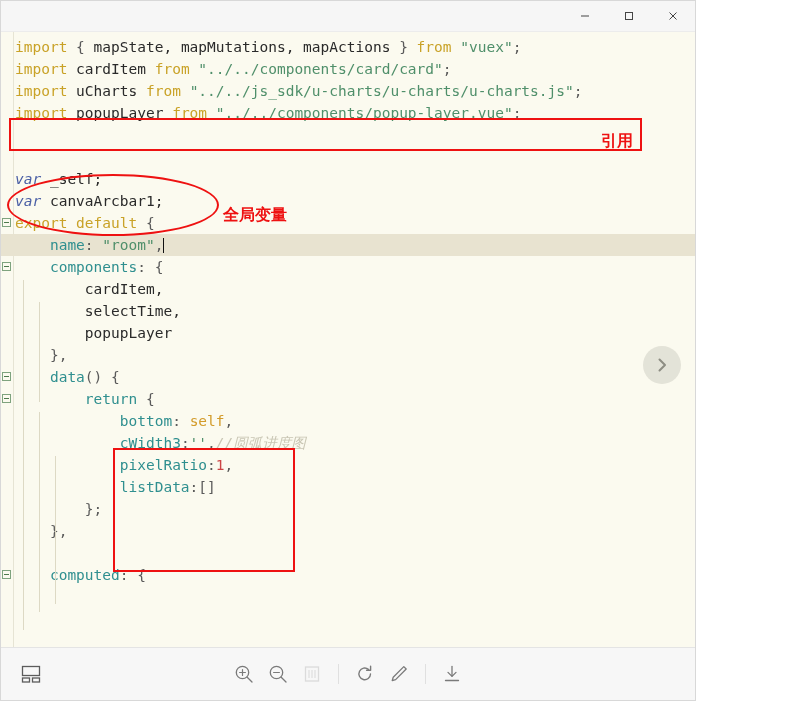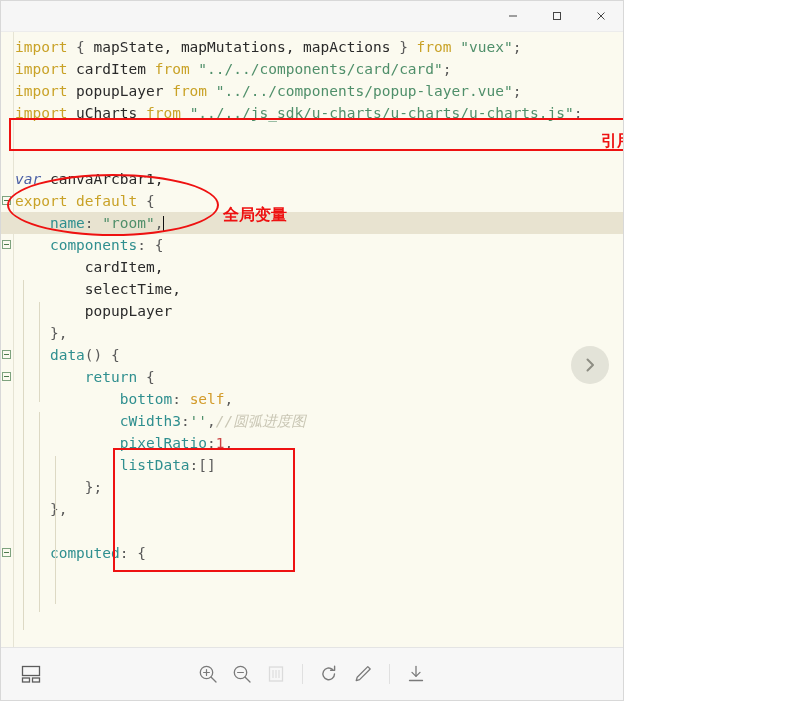--- a/index.html
+++ b/index.html
@@ -8,21 +8,21 @@
     background: #ffffff;
   }
   body {
     width: 788px;
     height: 701px;
     font-family: "DejaVu Sans Mono", monospace;
     overflow: hidden;
   }
   .app {
     position: relative;
-    width: 624px;
+    width: 696px;
     height: 701px;
     box-sizing: border-box;
     border: 1px solid #d8d8d8;
     background: #c4b5fd;
     display: flex;
     flex-direction: column;
     overflow: hidden;
   }
 
   
@@ -223,24 +223,25 @@
         <path d="M2.5 2.5 L9.5 9.5 M9.5 2.5 L2.5 9.5" stroke="#454545" stroke-width="1" fill="none"></path>
       </svg>
     </div>
   </div>
 
   <div class="code-area">
     <div class="gutter"></div>
     <div class="code-lines" id="code-lines">
         <div class="line"><span class="kw">import</span><span class="punc"> { </span><span class="plain">mapState, mapMutations, mapActions</span><span class="punc"> } </span><span class="kw">from</span><span class="plain"> </span><span class="str">"vuex"</span><span class="punc">;</span></div>
         <div class="line"><span class="kw">import</span><span class="plain"> cardItem </span><span class="kw">from</span><span class="plain"> </span><span class="str">"../../components/card/card"</span><span class="punc">;</span></div>
+        <div class="line"><span class="kw">import</span><span class="plain"> uCharts </span><span class="kw">from</span><span class="plain"> </span><span class="str">"../../js_sdk/u-charts/u-charts/u-charts.js"</span><span class="punc">;</span></div>
         <div class="line"><span class="kw">import</span><span class="plain"> popupLayer </span><span class="kw">from</span><span class="plain"> </span><span class="str">"../../components/popup-layer.vue"</span><span class="punc">;</span></div>
-        <div class="line"><span class="kw">import</span><span class="plain"> uCharts </span><span class="kw">from</span><span class="plain"> </span><span class="str">"../../js_sdk/u-charts/u-charts/u-charts.js"</span><span class="punc">;</span></div>
         <div class="line"></div>
         <div class="line"></div>
+        <div class="line"><span class="var">var</span><span class="plain"> _self;</span></div>
         <div class="line"><span class="var">var</span><span class="plain"> canvaArcbar1;</span></div>
         <div class="line"><span class="fold"></span><span class="kw">export default</span><span class="punc"> {</span></div>
         <div class="line current"><span class="plain">    </span><span class="prop">name</span><span class="punc">: </span><span class="str">"room"</span><span class="punc">,</span><span class="caret"></span></div>
         <div class="line"><span class="fold"></span><span class="plain">    </span><span class="prop">components</span><span class="punc">: {</span></div>
         <div class="line"><span class="plain">        cardItem,</span></div>
         <div class="line"><span class="plain">        selectTime,</span></div>
         <div class="line"><span class="plain">        popupLayer</span></div>
         <div class="line"><span class="punc">    },</span></div>
         <div class="line"><span class="fold"></span><span class="plain">    </span><span class="fn">data</span><span class="punc">() {</span></div>
         <div class="line"><span class="fold"></span><span class="plain">        </span><span class="prop">return</span><span class="punc"> {</span></div>

